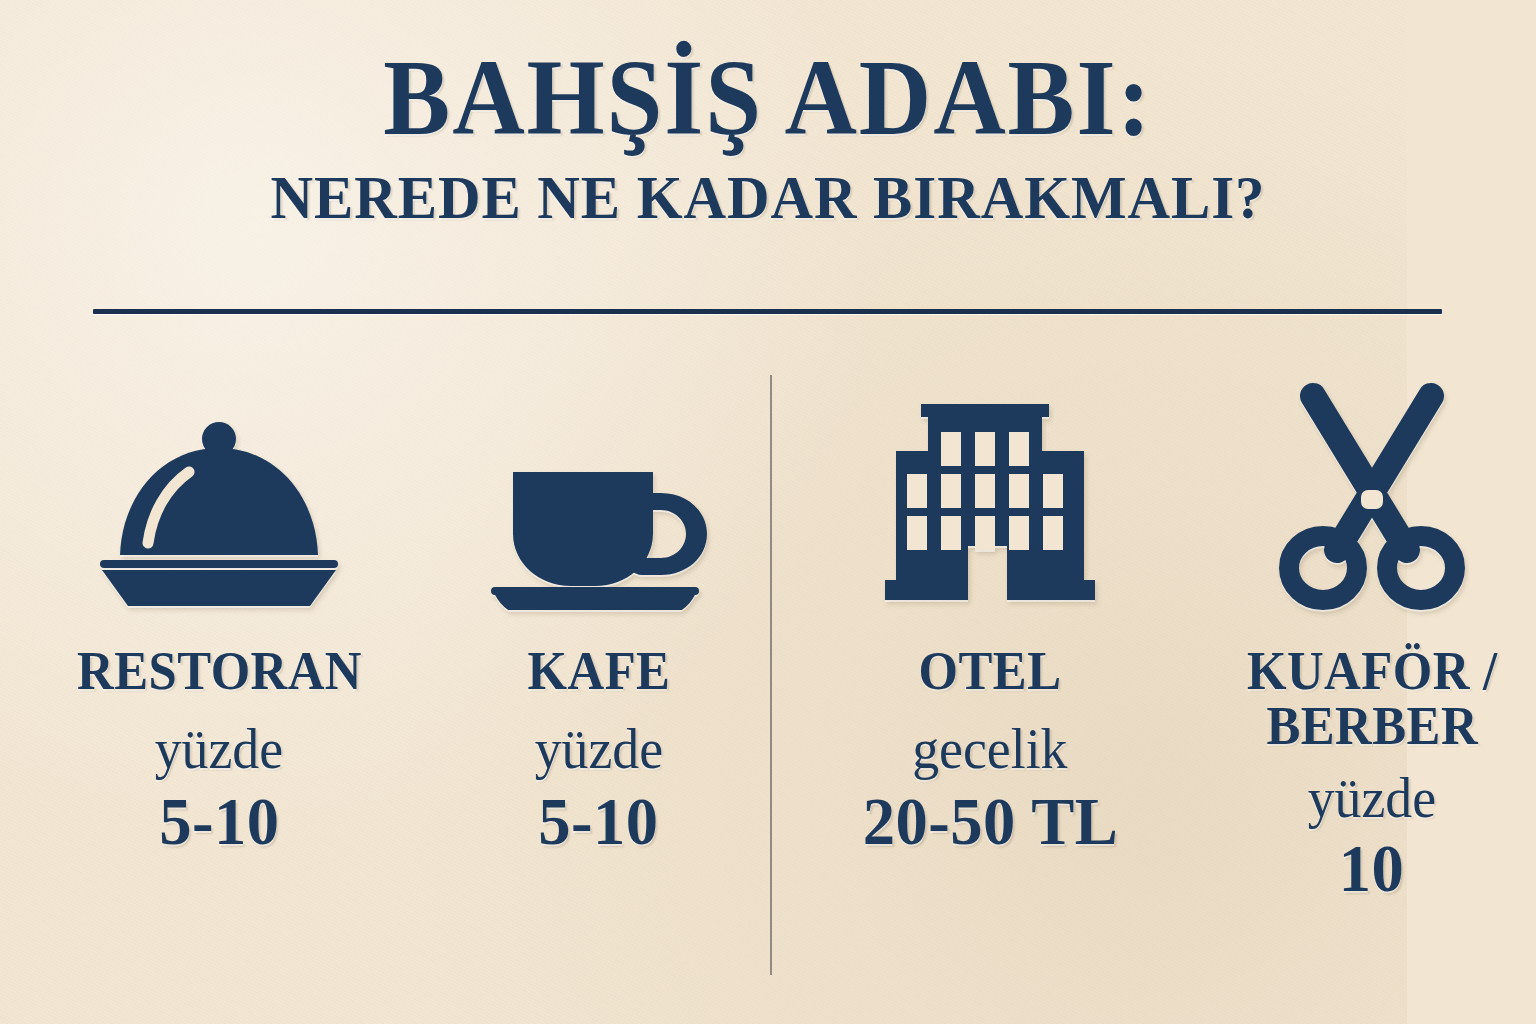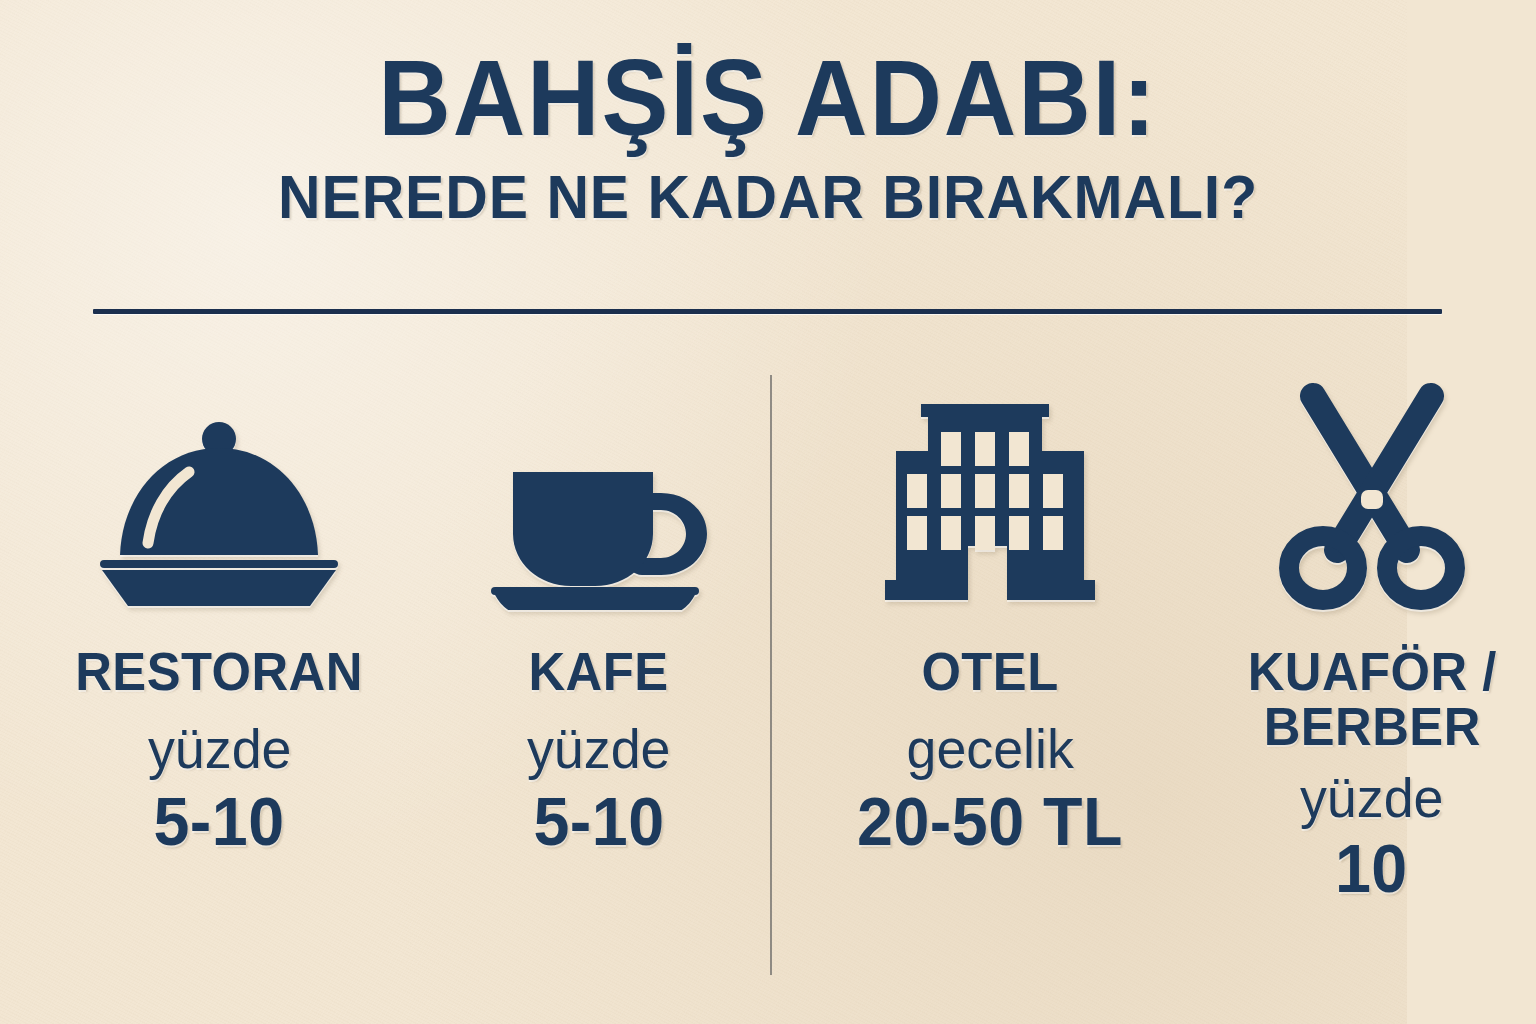--- a/index.html
+++ b/index.html
@@ -22,20 +22,21 @@
     position: relative;
     width: 1407px;
     height: 1024px;
     background:
       radial-gradient(circle at 18% 22%, rgba(255,255,255,0.45) 0%, rgba(255,255,255,0) 45%),
       radial-gradient(circle at 82% 78%, rgba(214,192,160,0.30) 0%, rgba(214,192,160,0) 55%),
       repeating-linear-gradient(27deg, rgba(196,172,138,0.055) 0px, rgba(196,172,138,0.055) 1px, rgba(0,0,0,0) 1px, rgba(0,0,0,0) 3px),
       repeating-linear-gradient(118deg, rgba(255,252,244,0.06) 0px, rgba(255,252,244,0.06) 1px, rgba(0,0,0,0) 1px, rgba(0,0,0,0) 4px),
       #f2e6d2;
     box-sizing: border-box;
+    font-family: Liberation Serif, serif;
   }
 
   
   .header {
     position: absolute;
     top: 0;
     left: 0;
     width: 1536px;
     text-align: center;
   }

